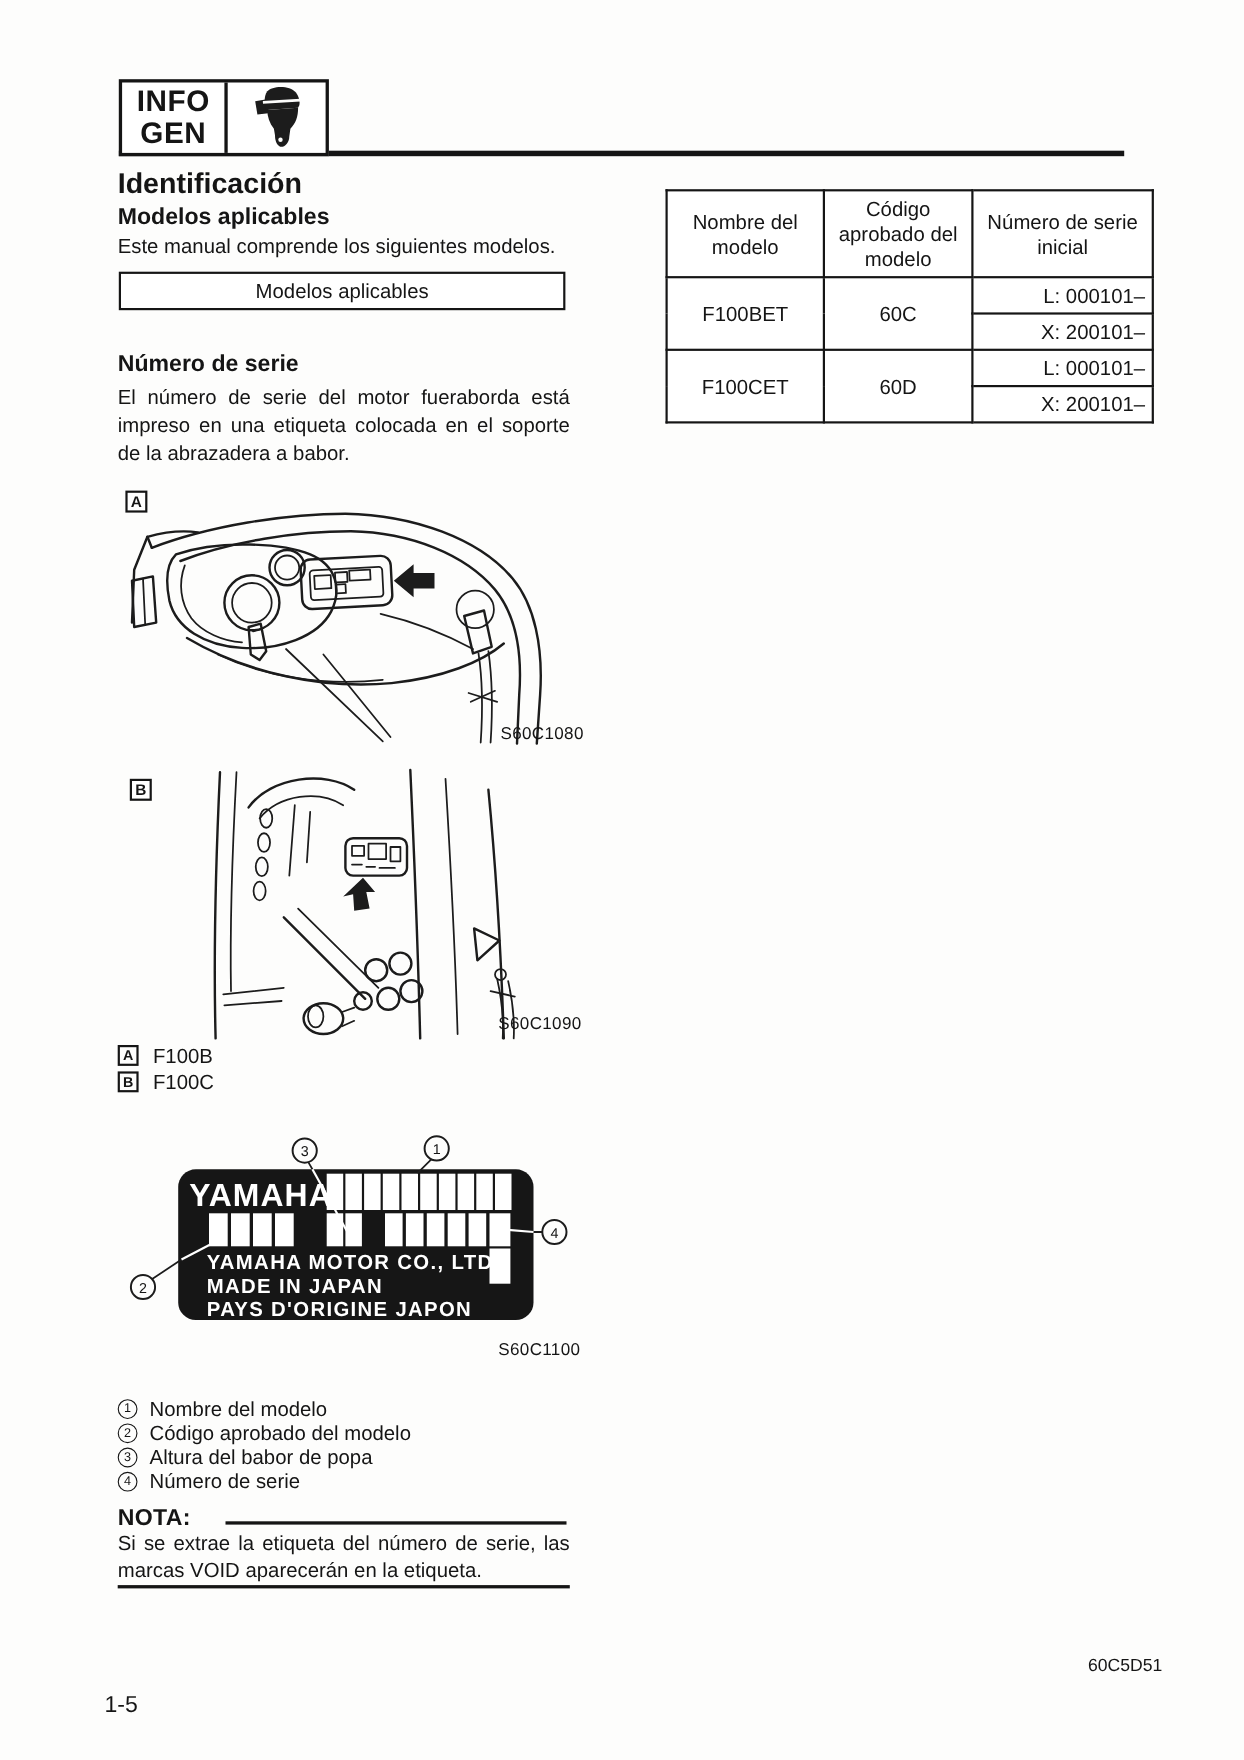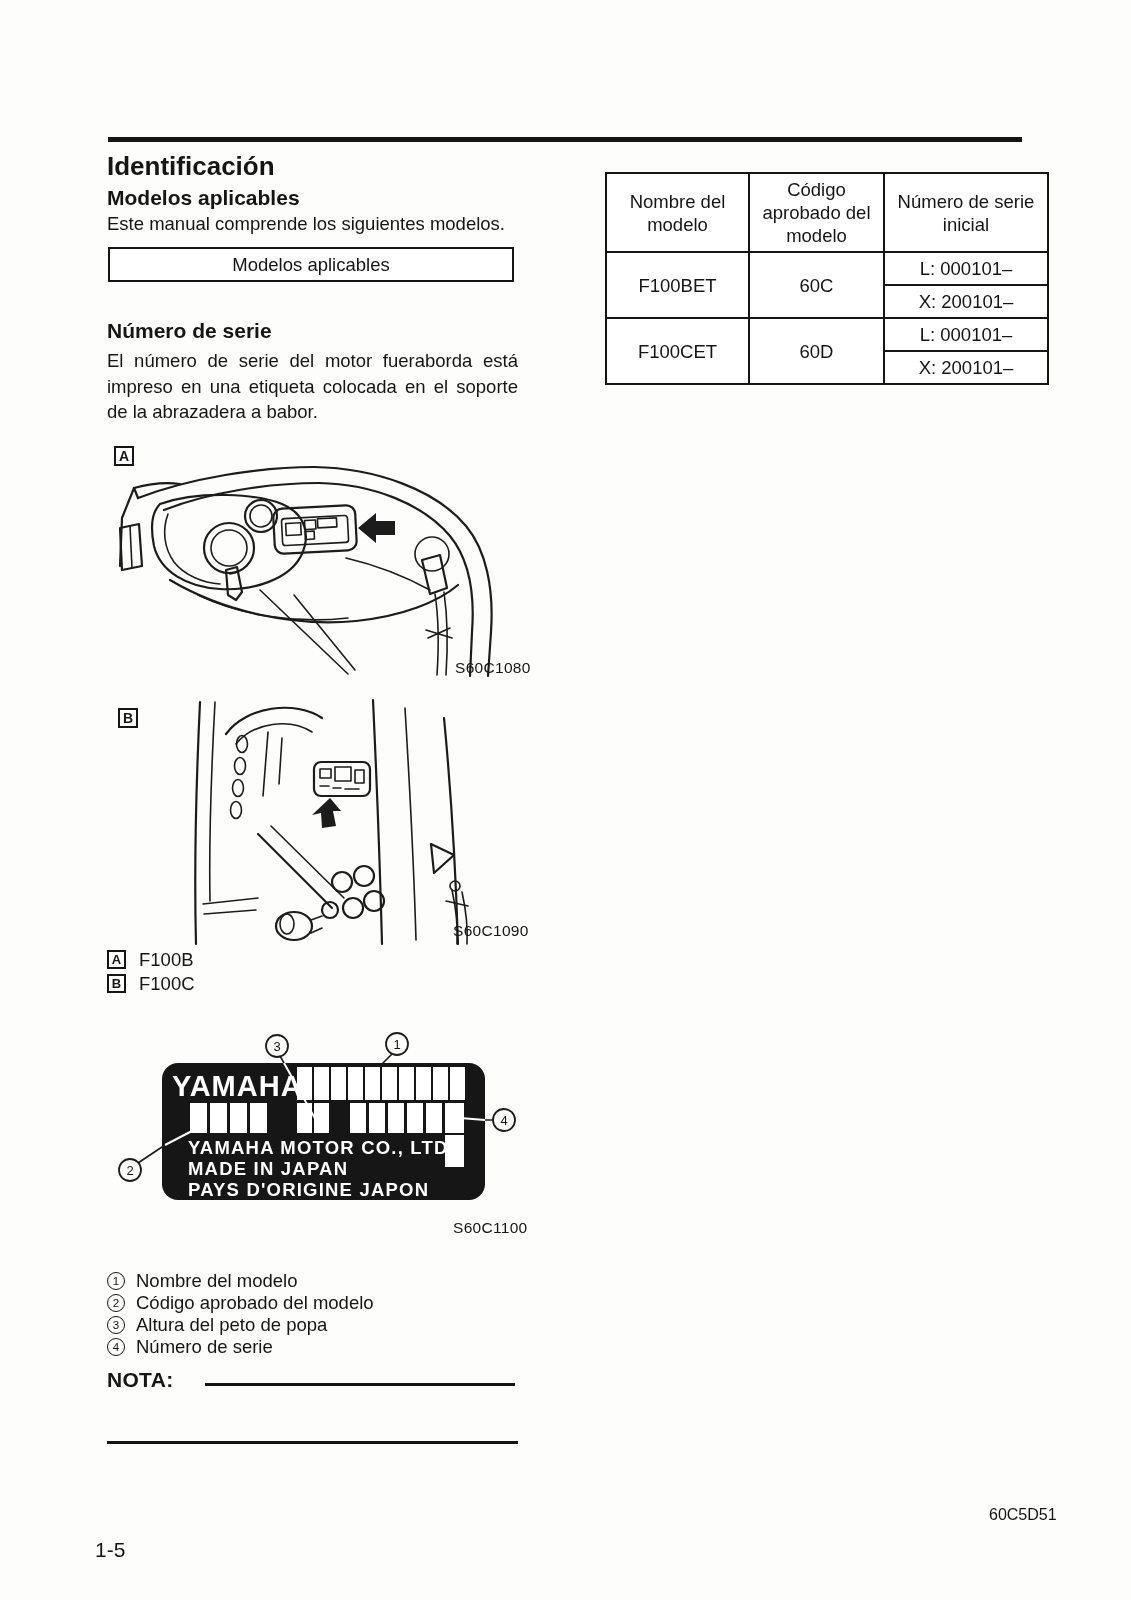--- a/index.html
+++ b/index.html
@@ -23,21 +23,21 @@
   .serial-body { position:absolute; left:107px; top:348px; width:411px; font-size:18.5px; line-height:25.5px; text-align:justify; }
 
   
   .mini-table { position:absolute; left:108px; top:247px; width:406px; border:2px solid #151515; background:#fff; }
   .mini-table .row { height:31px; display:flex; align-items:center; justify-content:center; font-size:18.5px; }
   .mini-table .row + .row { border-top:2px solid #151515; }
 
   
   .model-table { position:absolute; left:605px; top:172px; border-collapse:collapse; background:#fff; }
   .model-table td { border:2px solid #151515; font-size:18.5px; text-align:center; vertical-align:middle; line-height:23px; padding:4px 6px; }
-  .model-table td.serial { text-align:center; height:31px; }
+  .model-table td.serial { text-align:right; height:31px; }
   .model-table td.head { height:74px; }
   .w1 { width:143px; } .w2 { width:135px; } .w3 { width:164px; }
 
   
   .figure { position:absolute; }
   .fig-a { left:108px; top:438px; width:412px; height:242px; }
   .fig-b { left:108px; top:694px; width:412px; height:254px; }
   .fig-label { left:108px; top:1005px; width:416px; height:232px; }
   .fig-caption { position:absolute; font-size:15.5px; letter-spacing:0.3px; }
   .cap-a { left:347px; top:221px; }
@@ -70,20 +70,35 @@
   svg .ln { stroke:#1c1c1c; stroke-width:2.2; fill:none; stroke-linecap:round; stroke-linejoin:round; }
   svg .thin { stroke-width:1.6; }
   svg .fillk { fill:#1c1c1c; stroke:none; }
 </style>
 </head>
 <body>
 
 <div class="page">
 
   <div class="header-rule"></div>
+  <div class="header-box">
+    <div class="header-tab">
+      <span>INFO</span>
+      <span>GEN</span>
+    </div>
+    <div class="header-icon-cell">
+      <svg width="46" height="58" viewBox="0 0 46 58">
+        <path class="fillk" d="M3,14 L15,12 L15,25 L5,26 Z"></path>
+        <path class="fillk" d="M14,5 C18,0 34,-1 40,6 C43,10 44,15 43,18 L42,20 L13,22 C11,16 11,9 14,5 Z"></path>
+        <path class="fillk" d="M14,22 L42,20 C42,28 40,34 35,39 L34,46 C34,53 28,57 25,55 C22,53 21,49 21,45 L20,39 C16,34 14,28 14,22 Z"></path>
+        <path d="M10,15 L44,13" stroke="#fdfdfc" stroke-width="2.5" fill="none"></path>
+        <circle cx="26" cy="49" r="2" fill="#fdfdfc"></circle>
+      </svg>
+    </div>
+  </div>
 
   <div class="h-ident">Identificación</div>
   <div class="h-sub h-models">Modelos aplicables</div>
   <div class="intro">Este manual comprende los siguientes modelos.</div>
 
   <div class="mini-table">
     <div class="row">Modelos aplicables</div>
   </div>
 
   <div class="h-sub h-serial">Número de serie</div>
@@ -270,28 +285,29 @@
     <div class="callout-item">
       <span class="callout-num">1</span>
       <span class="callout-text">Nombre del modelo</span>
     </div>
     <div class="callout-item">
       <span class="callout-num">2</span>
       <span class="callout-text">Código aprobado del modelo</span>
     </div>
     <div class="callout-item">
       <span class="callout-num">3</span>
-      <span class="callout-text">Altura del peto de popa</span>
+      <span class="callout-text">Altura del babor de popa</span>
     </div>
     <div class="callout-item">
       <span class="callout-num">4</span>
       <span class="callout-text">Número de serie</span>
     </div>
   </div>
 
   <div class="note-heading">NOTA:</div>
   <div class="note-rule"></div>
+  <div class="note-body">Si se extrae la etiqueta del número de serie, las marcas VOID aparecerán en la etiqueta.</div>
   <div class="note-bottom-rule"></div>
 
   <div class="footer-page">1-5</div>
   <div class="footer-code">60C5D51</div>
 
 </div>
 
 </body></html>

